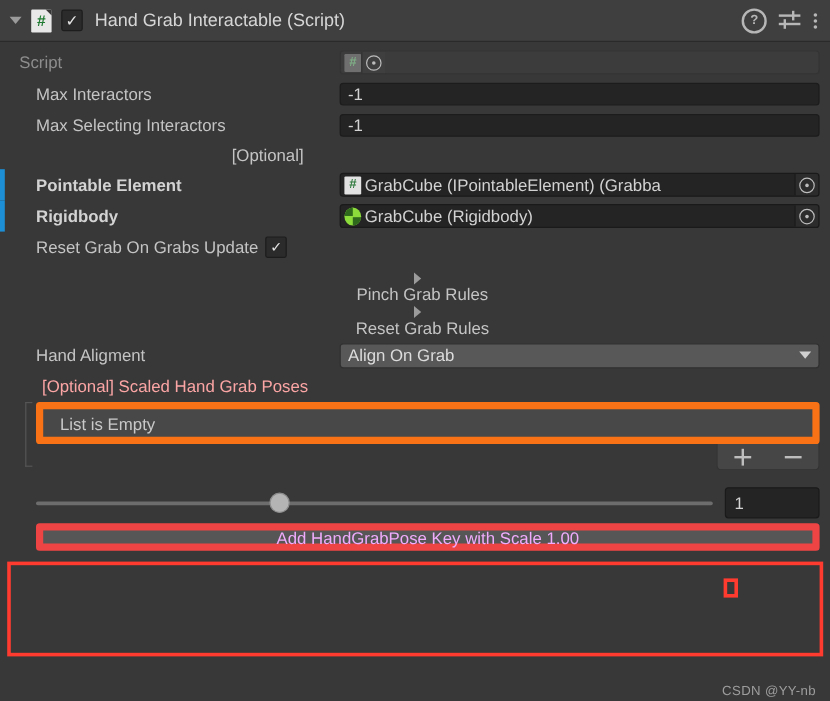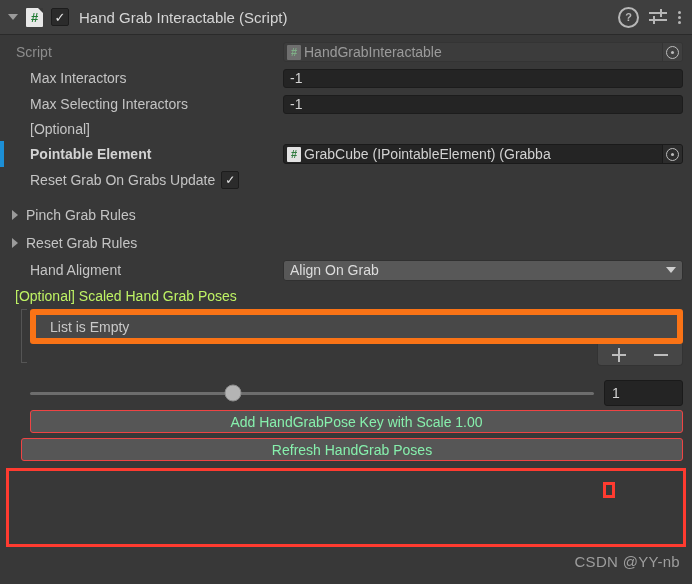--- a/index.html
+++ b/index.html
@@ -59,21 +59,21 @@
   .ico-preset .l1{left:0;top:3px;width:18px;height:2px;}
   .ico-preset .l2{left:0;top:10px;width:18px;height:2px;}
   .ico-preset .k1{left:11px;top:0px;width:2px;height:8px;}
   .ico-preset .k2{left:4px;top:7px;width:2px;height:8px;}
   .ico-menu{width:4px;display:flex;flex-direction:column;gap:2px;align-items:center;}
   .ico-menu i{width:3px;height:3px;background:#b7b7b7;border-radius:50%;display:block;}
 
   
   .body{position:relative;padding-top:4px;}
   .row{position:relative;height:26px;display:flex;align-items:center;}
-  .row.h24{height:24px;}
+  .row.h24{height:24px;text-align:right;}
   .lbl{
     width:253px;padding-left:30px;box-sizing:border-box;
     color:#c4c4c4;white-space:nowrap;overflow:visible;
   }
   .lbl.dim{color:#8d8d8d;padding-left:16px;}
   .lbl.bold{font-weight:bold;color:#d3d3d3;}
   .lbl.auto{width:auto;}
   .field{position:absolute;left:283px;right:9px;}
 
   .override-bar{
@@ -134,25 +134,25 @@
     height:21px;background:#585858;border:1px solid #303030;border-radius:3px;
     display:flex;align-items:center;padding:0 6px;box-sizing:border-box;
     color:#dcdcdc;
   }
   .dd-arrow{
     margin-left:auto;width:0;height:0;
     border-left:5px solid transparent;border-right:5px solid transparent;
     border-top:6px solid #cfcfcf;
   }
 
-  .foldrow{display:flex;align-items:center;height:28px;padding-left:12px;}
+  .foldrow{display:flex;align-items:center;height:28px;padding-left:12px;flex-direction:column;}
   .foldrow .tri-right{margin-right:8px;}
 
   
-  .section-title{padding-left:15px;height:26px;display:flex;align-items:center;color:#bef264;}
+  .section-title{padding-left:35px;height:26px;display:flex;align-items:center;color:#fca5a5;}
   .listwrap{position:relative;margin:0 9px 0 21px;}
   .list-left-border{
     position:absolute;left:0;top:0;bottom:0;width:1px;background:#555;
   }
   .list-left-border::before{
     content:"";position:absolute;left:0;top:0;width:6px;height:1px;background:#555;
   }
   .list-left-border::after{
     content:"";position:absolute;left:0;bottom:0;width:6px;height:1px;background:#555;
   }
@@ -184,31 +184,31 @@
   }
   .slider-thumb{
     position:absolute;top:50%;left:36%;transform:translate(-50%,-50%);
     width:15px;height:15px;border-radius:50%;background:#b4b4b4;border:1px solid #8d8d8d;
   }
   .num-field{
     width:79px;height:26px;background:#242424;border:1px solid #1a1a1a;border-radius:3px;
     display:flex;align-items:center;padding-left:7px;box-sizing:border-box;color:#d4d4d4;
   }
   .big-btn{
-    margin:0 9px 0 30px;height:23px;background:#565656;border:1px solid #ef4444;
+    margin:0 9px 0 30px;height:23px;background:#565656;border:6px solid #ef4444;
     border-radius:3px;display:flex;align-items:center;justify-content:center;
-    color:#86efac;font-size:14px;box-sizing:border-box;
+    color:#f0abfc;font-size:14px;box-sizing:border-box;
   }
   .big-btn.wide{margin-left:21px;}
 
   .red-rect{
     position:absolute;border:3px solid #ff3b30;box-sizing:border-box;pointer-events:none;
   }
   .watermark{
-    position:absolute;right:12px;bottom:14px;color:#9d9d9d;font-size:15px;
+    position:absolute;right:12px;bottom:2px;color:#9d9d9d;font-size:11px;
     letter-spacing:.3px;
   }
 </style>
 </head>
 <body>
 
 <div class="inspector">
 
   <div class="comp-header">
     <span class="foldout-tri">
@@ -233,21 +233,20 @@
     </span>
   </div>
 
   <div class="body">
 
     <div class="row">
       <span class="lbl dim">Script</span>
       <span class="field">
         <span class="objfield disabled">
           <span class="obj-ico script dim">#</span>
-          <span class="obj-txt dim">HandGrabInteractable</span>
           <span class="obj-pick">
             <span class="pick-dot">
                 <i></i>
               </span>
           </span>
         </span>
       </span>
     </div>
 
     <div class="row">
@@ -277,20 +276,35 @@
           <span class="obj-txt">GrabCube (IPointableElement) (Grabba</span>
           <span class="obj-pick">
             <span class="pick-dot">
                 <i></i>
               </span>
           </span>
         </span>
       </span>
     </div>
 
+    <div class="row">
+      <span class="override-bar"></span>
+      <span class="lbl bold">Rigidbody</span>
+      <span class="field">
+        <span class="objfield">
+          <span class="obj-ico rb"></span>
+          <span class="obj-txt">GrabCube (Rigidbody)</span>
+          <span class="obj-pick">
+            <span class="pick-dot">
+                <i></i>
+              </span>
+          </span>
+        </span>
+      </span>
+    </div>
 
     <div class="row">
       <span class="lbl auto">Reset Grab On Grabs Update</span>
       <span class="checkbox">✓</span>
     </div>
 
     <div style="height:8px"></div>
 
 
     <div class="foldrow">
@@ -337,21 +351,20 @@
       </span>
       <span class="num-field">1</span>
     </div>
 
     <div style="height:4px"></div>
 
     <div class="big-btn">Add HandGrabPose Key with Scale 1.00</div>
 
     <div style="height:5px"></div>
 
-    <div class="big-btn wide">Refresh HandGrab Poses</div>
 
   </div>
 
   <div class="red-rect" style="left:6px;top:468px;width:680px;height:79px;"></div>
   <div class="red-rect" style="left:603px;top:482px;width:12px;height:16px;"></div>
 
   <div class="watermark">CSDN @YY-nb</div>
 </div>
 
 </body></html>

